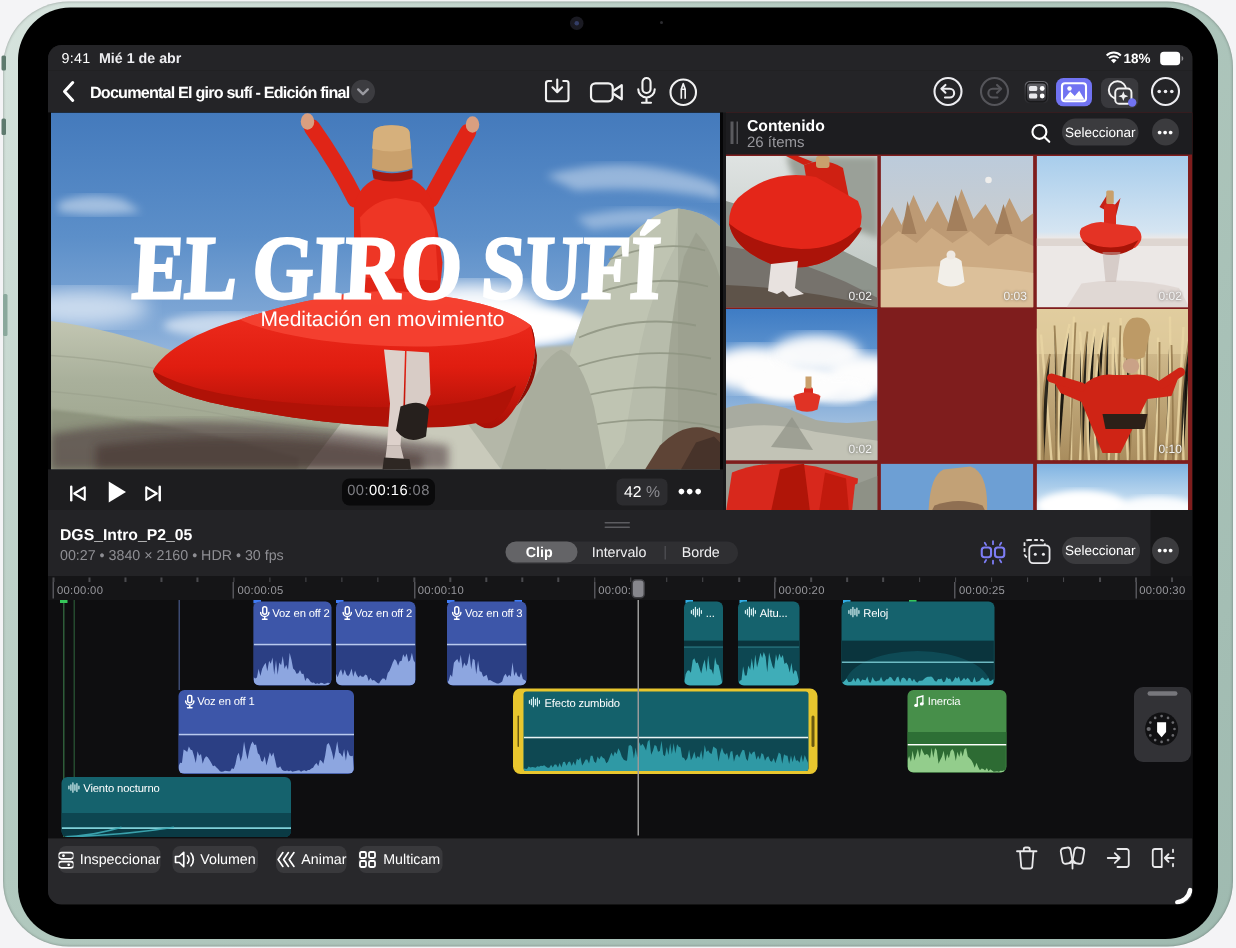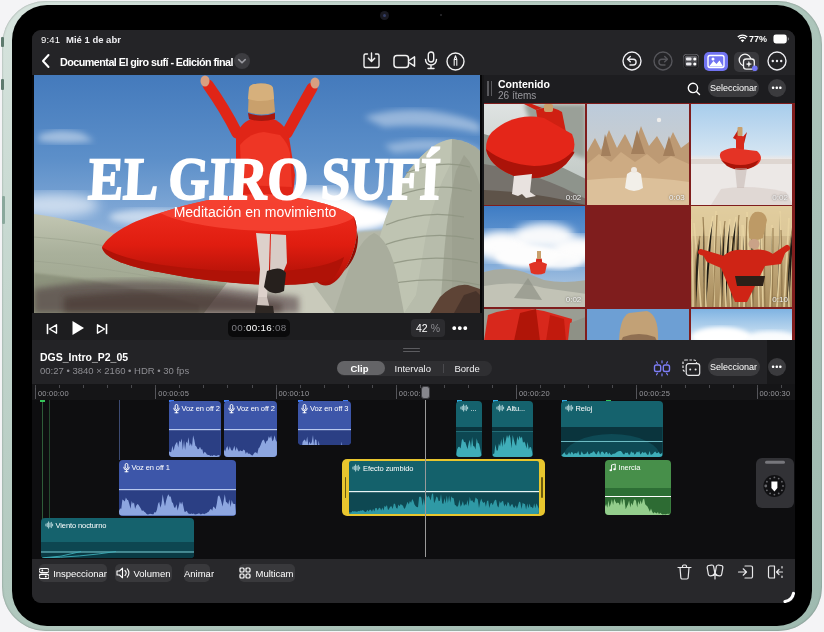--- a/index.html
+++ b/index.html
@@ -37,21 +37,21 @@
 <div class="abs" style="left:440px;top:14px;width:2px;height:2px;border-radius:50%;background:#2c2c30;"></div>
 <div id="screen">
 <div class="abs" id="statusbar">
  <span class="abs" style="left:9px;top:3.5px;font-weight:normal;letter-spacing:.2px">9:41</span>
  <span class="abs" style="left:34px;top:3.5px;font-weight:bold;color:#ededf0">Mié 1 de abr</span>
  <svg class="abs" style="left:705px;top:4px" width="11" height="9.5" viewBox="0 0 13 11">
   <path d="M6.5 9.6 L4.3 7.2 A3.4 3.4 0 0 1 8.7 7.2 Z" fill="#fff"></path>
   <path d="M2.7 5.5 A5.6 5.6 0 0 1 10.3 5.5" stroke="#fff" stroke-width="1.5" fill="none"></path>
   <path d="M.9 3.4 A8 8 0 0 1 12.1 3.4" stroke="#fff" stroke-width="1.5" fill="none"></path>
  </svg>
- <span class="abs" style="left:717px;top:4px;font-weight:bold;font-size:9px">77%</span>
+ <span class="abs" style="left:717px;top:4px;font-weight:bold;font-size:9px">18%</span>
  <svg class="abs" style="left:740.5px;top:3.5px" width="16" height="10" viewBox="0 0 18 11">
   <rect x="0.5" y="0.5" width="15" height="10" rx="2.8" fill="#fff"></rect>
   <path d="M16.6 3.6 a2 2 0 0 1 0 3.8 Z" fill="#8a8a8e"></path>
  </svg>
 </div>
 <div class="abs" id="toolbar">
  <svg class="abs" style="left:8px;top:6px" width="11" height="16" viewBox="0 0 11 16">
         <path d="M8.5 2 L3 8 L8.5 14" stroke="#fff" stroke-width="2" fill="none" stroke-linecap="round" stroke-linejoin="round"></path>
       </svg>
  <span class="abs" style="left:28px;top:8.5px;color:#fff;font-size:10.8px;font-weight:bold;letter-spacing:-.55px">Documental El giro sufí - Edición final</span>
@@ -509,21 +509,21 @@
             <path d="M1.5 8.5 a5.5 5.5 0 0 0 11 0 M7 14 V17.5 M4 17.5 H10" stroke="#fff" stroke-width="2" fill="none" stroke-linecap="round"></path>
           </svg>
           <span>Voz en off 2</span>
         </div>
         <svg style="position:absolute;left:0;top:28px" width="53" height="28" viewBox="0 0 53 28">
           <rect width="53" height="28" fill="#2b3f84"></rect>
           <path d="M0,28 L0.0,20.2 L1.1,22.5 L2.3,19.0 L3.4,17.1 L4.6,21.4 L5.8,17.3 L6.9,20.6 L8.1,21.9 L9.2,20.2 L10.4,16.7 L11.5,22.1 L12.7,18.0 L13.8,20.9 L15.0,22.7 L16.1,21.2 L17.2,22.1 L18.4,22.2 L19.5,20.6 L20.7,21.3 L21.8,25.0 L23.0,22.8 L24.1,24.7 L25.3,24.4 L26.4,25.3 L27.6,26.3 L28.7,26.6 L29.9,24.6 L31.0,23.3 L32.2,23.4 L33.3,24.7 L34.5,19.6 L35.6,18.3 L36.8,15.5 L37.9,12.5 L39.1,10.4 L40.2,11.5 L41.4,14.9 L42.5,11.9 L43.7,11.6 L44.8,7.2 L46.0,9.4 L47.1,6.6 L48.3,12.2 L49.4,11.1 L50.6,6.2 L51.7,11.1 L52.9,13.0 L53,28 Z" fill="#8da6e0"></path>
           <rect width="53" height="1.2" fill="#b9c9ef"></rect>
         </svg>
       </div>
-<div class="clip" style="left:265.5px;top:1.5px;width:53.5px;height:44px;background:#3d56a9">
+<div class="clip" style="left:265.5px;top:1.5px;width:53.5px;height:56px;background:#3d56a9">
         <div class="cliplabel">
           <svg width="7" height="10" viewBox="0 0 14 20" style="flex:none">
             <rect x="4.3" y="1" width="5.4" height="10" rx="2.7" stroke="#fff" stroke-width="2" fill="none"></rect>
             <path d="M1.5 8.5 a5.5 5.5 0 0 0 11 0 M7 14 V17.5 M4 17.5 H10" stroke="#fff" stroke-width="2" fill="none" stroke-linecap="round"></path>
           </svg>
           <span>Voz en off 3</span>
         </div>
         <svg style="position:absolute;left:0;top:28px" width="53.5" height="28" viewBox="0 0 53.5 28">
           <rect width="53.5" height="28" fill="#2b3f84"></rect>
           <path d="M0,28 L0.0,26.2 L1.1,24.9 L2.3,20.6 L3.4,22.4 L4.6,12.9 L5.8,11.3 L6.9,10.4 L8.1,13.2 L9.2,7.5 L10.4,16.7 L11.5,12.6 L12.7,15.2 L13.8,13.1 L15.0,6.1 L16.1,17.2 L17.2,10.2 L18.4,11.0 L19.5,20.5 L20.7,11.4 L21.8,18.5 L23.0,19.0 L24.1,22.1 L25.3,21.6 L26.4,20.9 L27.6,24.6 L28.7,24.3 L29.9,25.0 L31.0,25.6 L32.2,26.2 L33.3,26.6 L34.5,26.7 L35.6,26.2 L36.8,25.3 L37.9,21.9 L39.1,20.1 L40.2,22.5 L41.4,20.9 L42.5,22.2 L43.7,12.5 L44.8,21.7 L46.0,18.7 L47.1,21.6 L48.3,22.5 L49.4,19.3 L50.6,23.7 L51.7,24.4 L52.9,25.2 L53.5,28 Z" fill="#8da6e0"></path>
@@ -677,21 +677,21 @@
         </svg>
   <span>Inspeccionar</span>
       </div>
  <div class="tbtn abs" style="left:82.5px;top:5px;width:57px">
   <svg width="14" height="12" viewBox="0 0 14 12">
           <path d="M1 4 H3.5 L6.5 1.2 V10.8 L3.5 8 H1 Z" stroke="#fff" stroke-width="1.1" fill="none" stroke-linejoin="round"></path>
           <path d="M9 3.5 a3.6 3.6 0 0 1 0 5 M11.3 1.8 a6.3 6.3 0 0 1 0 8.4" stroke="#fff" stroke-width="1.1" fill="none" stroke-linecap="round"></path>
         </svg>
   <span>Volumen</span>
       </div>
- <div class="tbtn abs" style="left:152px;top:5px;width:26px">
+ <div class="tbtn abs" style="left:152px;top:5px;width:47px">
   <svg width="14" height="12" viewBox="0 0 14 12">
           <path d="M5 1 L1.5 6 L5 11 M9 1 L5.5 6 L9 11 M13 1 L9.5 6 L13 11" stroke="#fff" stroke-width="1.2" fill="none" stroke-linecap="round" stroke-linejoin="round"></path>
         </svg>
   <span>Animar</span>
       </div>
  <div class="tbtn abs" style="left:206.5px;top:5px;width:56px">
   <svg width="12" height="12" viewBox="0 0 12 12">
           <g stroke="#fff" stroke-width="1.2" fill="none">
             <rect x="1" y="1" width="4" height="4" rx="1"></rect>
             <rect x="7" y="1" width="4" height="4" rx="1"></rect>

